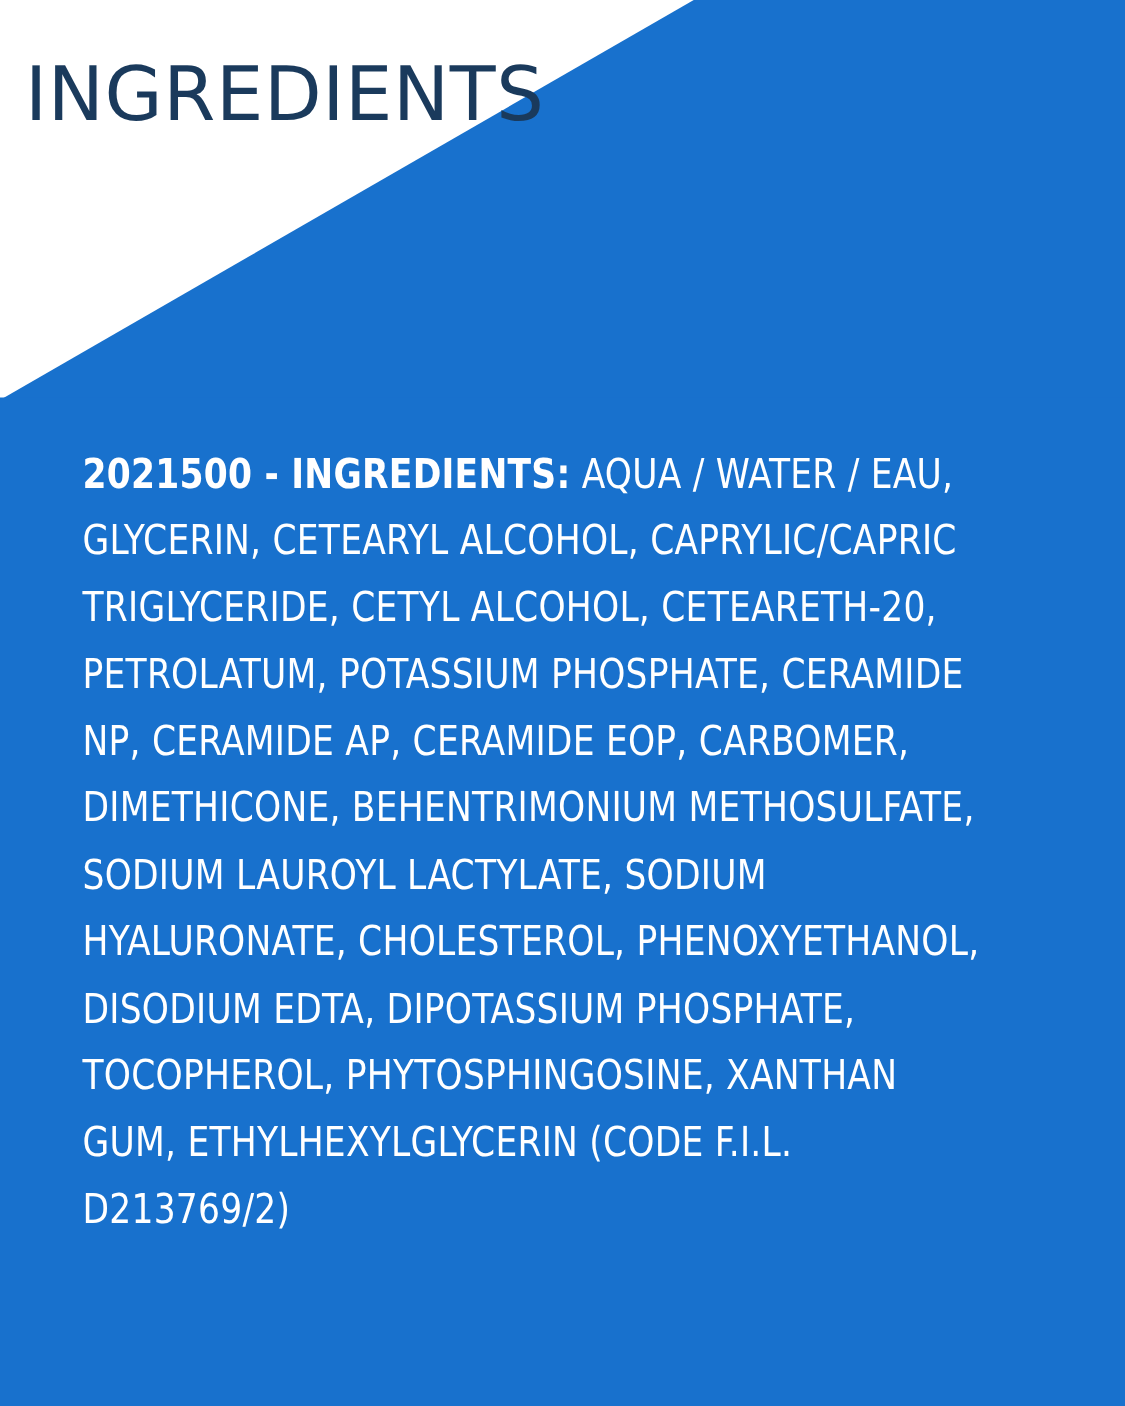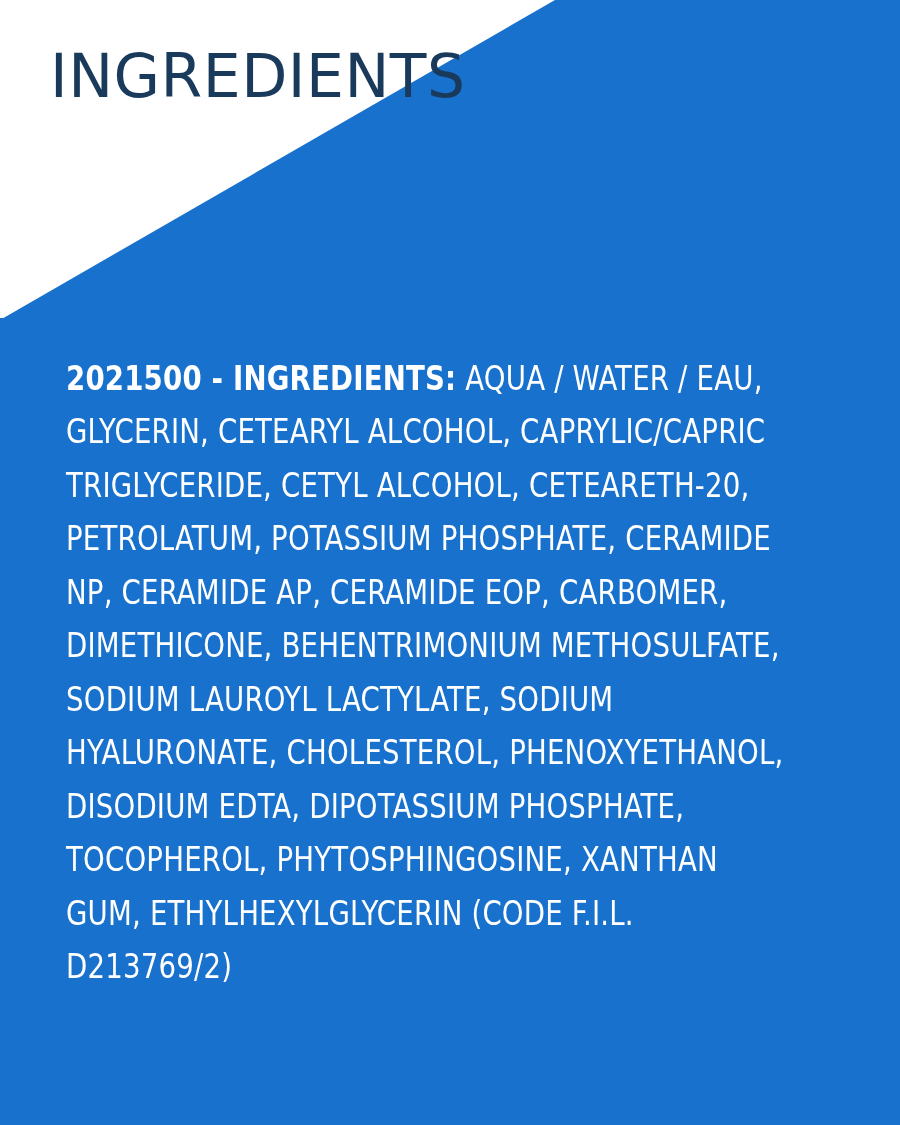--- a/index.html
+++ b/index.html
@@ -34,21 +34,21 @@
     left: 0;
     top: 0;
     width: 900px;
     height: 320px;
     background: #1871cd;
     
     clip-path: polygon(900px 0, 900px 320px, 0 320px, 555px 0);
   }
   .title {
     position: absolute;
-    left: 50px;
+    left: 20px;
     top: 46px;
     font-size: 60px;
     line-height: 1;
     letter-spacing: 0.5px;
     color: #1a3a5c;
     font-weight: 400;
     font-family: "DejaVu Sans", sans-serif;
     white-space: nowrap;
   }
   .ingredients-body {

